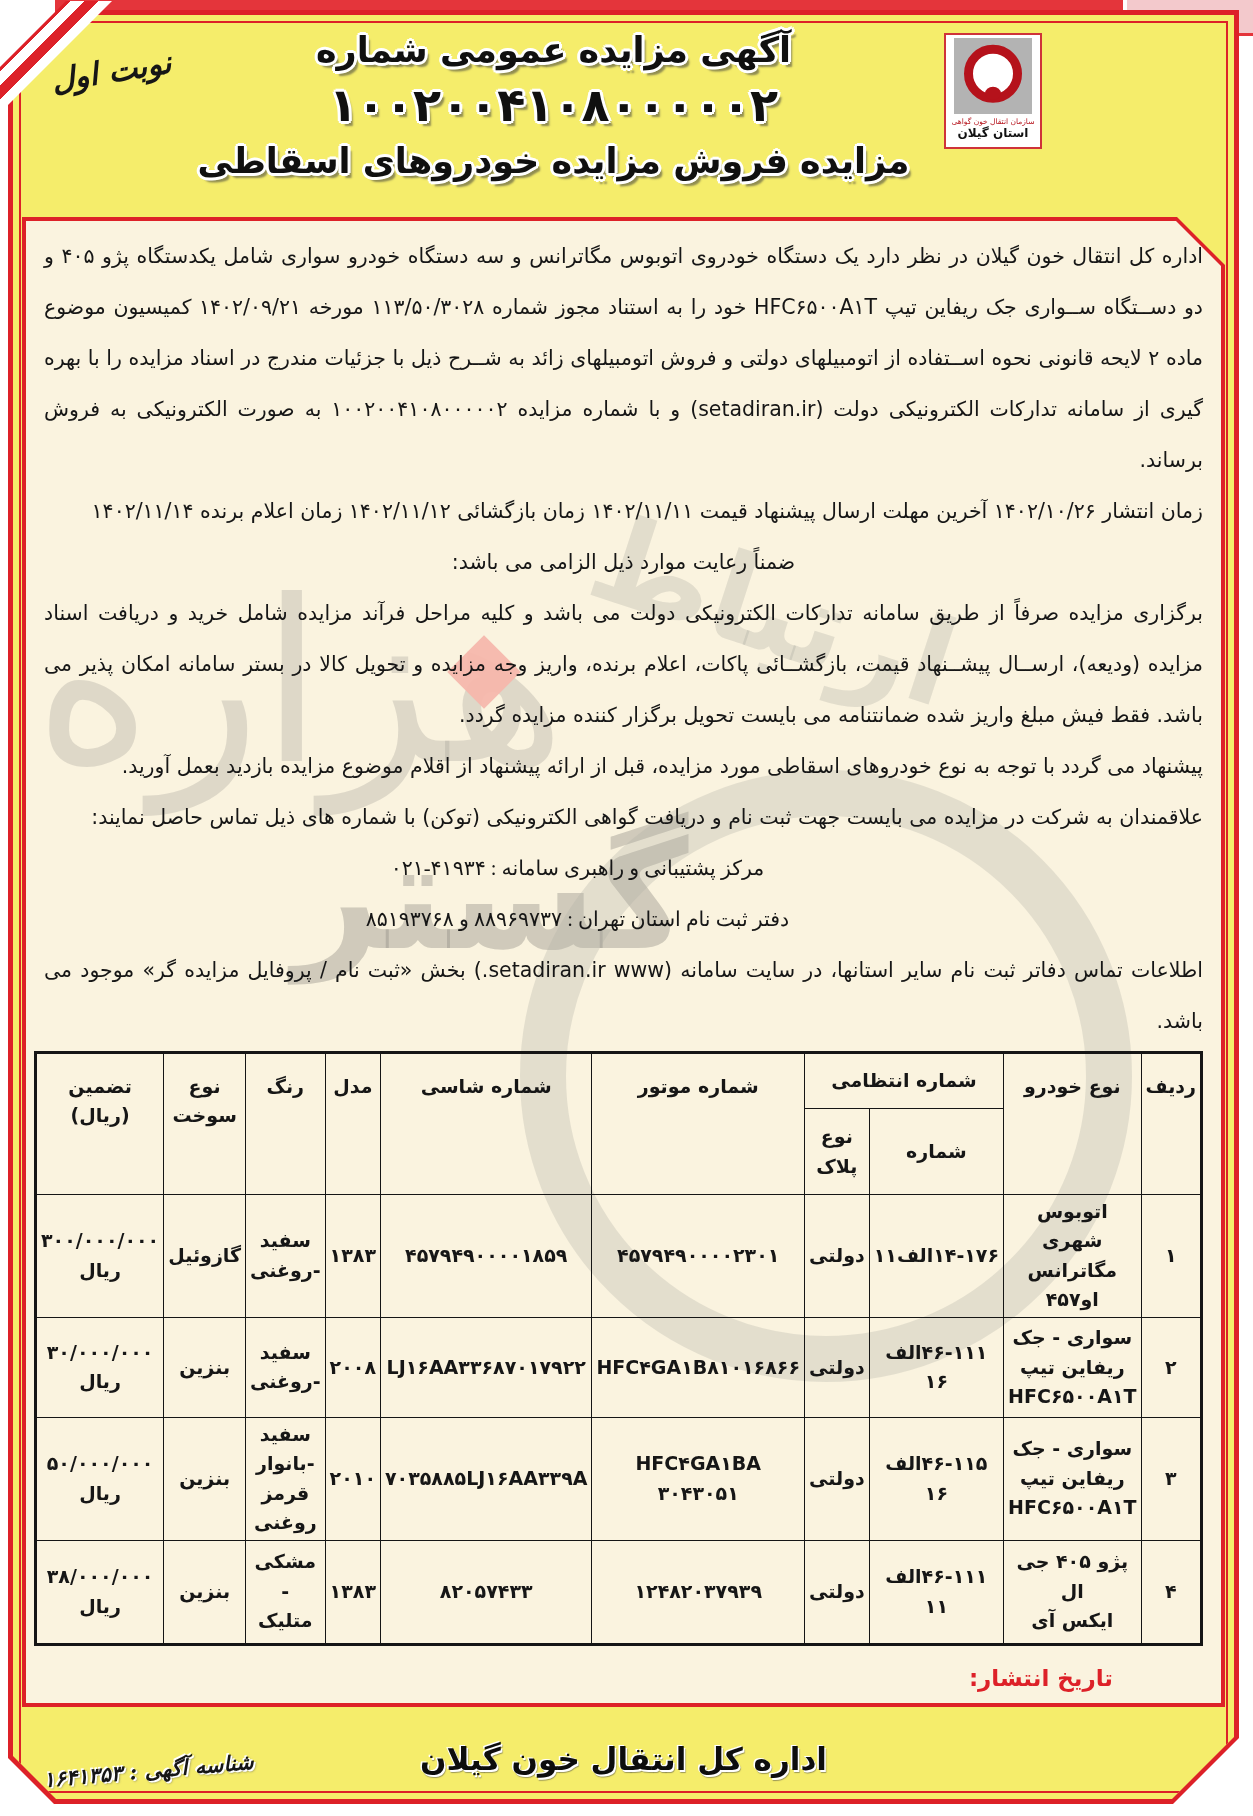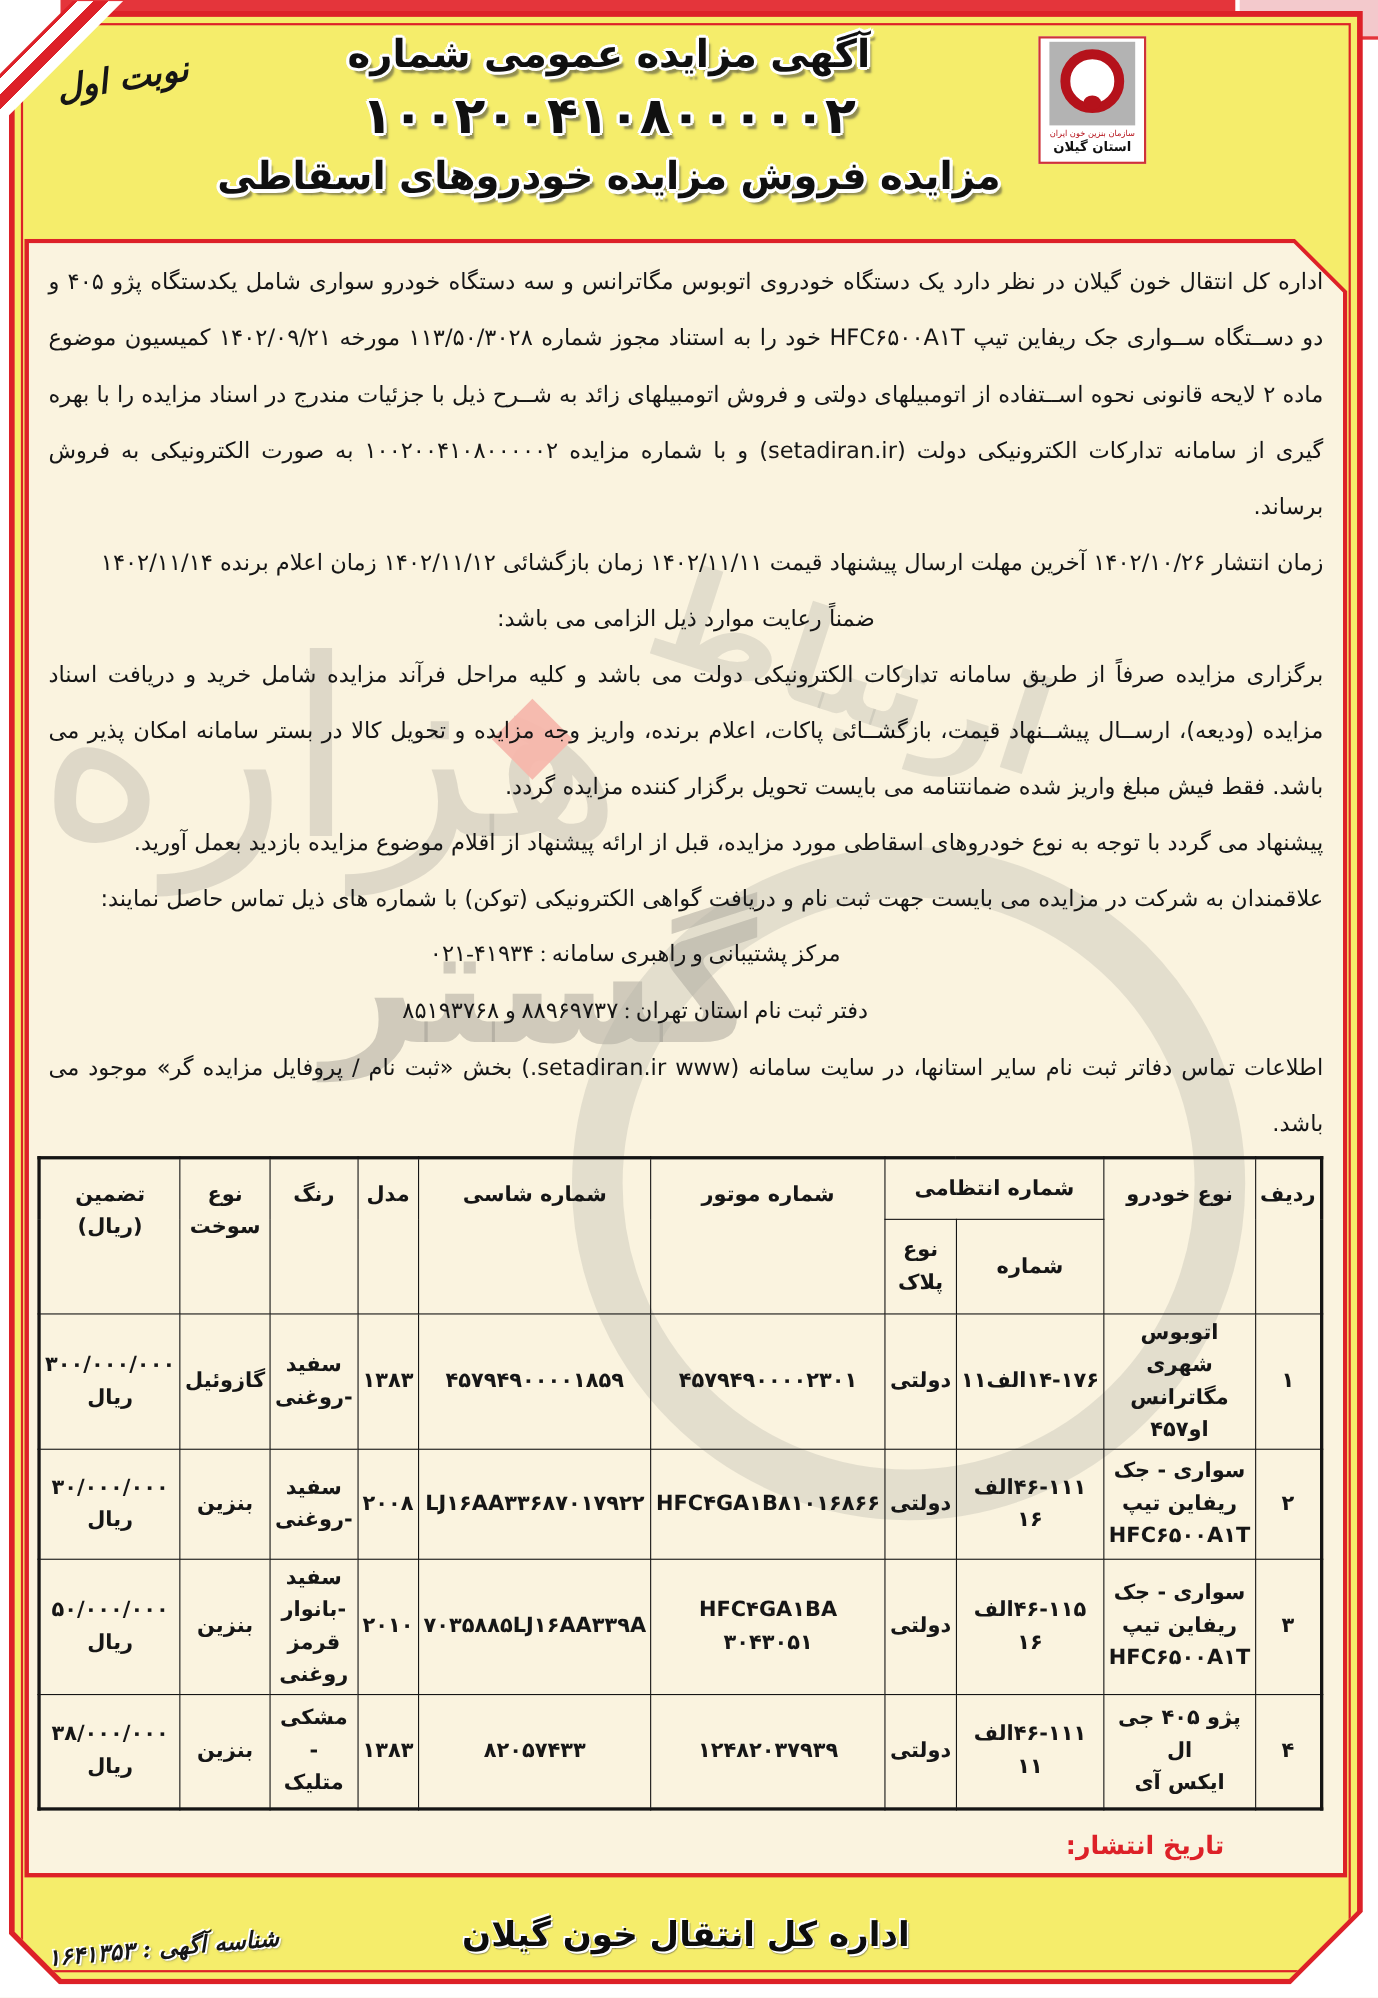--- a/index.html
+++ b/index.html
@@ -147,21 +147,21 @@
         <div class="t-line t2">مزایده فروش مزایده خودروهای اسقاطی</div>
       </div>
 
       <div class="logo-box">
         <div class="logo-sq">
           <div class="logo-circle">
             <div class="logo-ring"></div>
             <div class="logo-drop"></div>
           </div>
         </div>
-        <div class="logo-cap1">سازمان بنزین خون ایران</div>
+        <div class="logo-cap1">سازمان انتقال خون گواهی</div>
         <div class="logo-cap2">استان گیلان</div>
       </div>
     </div>
 
     <div class="panel">
       <div class="panel-in">
 
         <div class="wm">
           <div class="wm-t1">هزاره</div>
           <div class="wm-t2">گستر</div>

